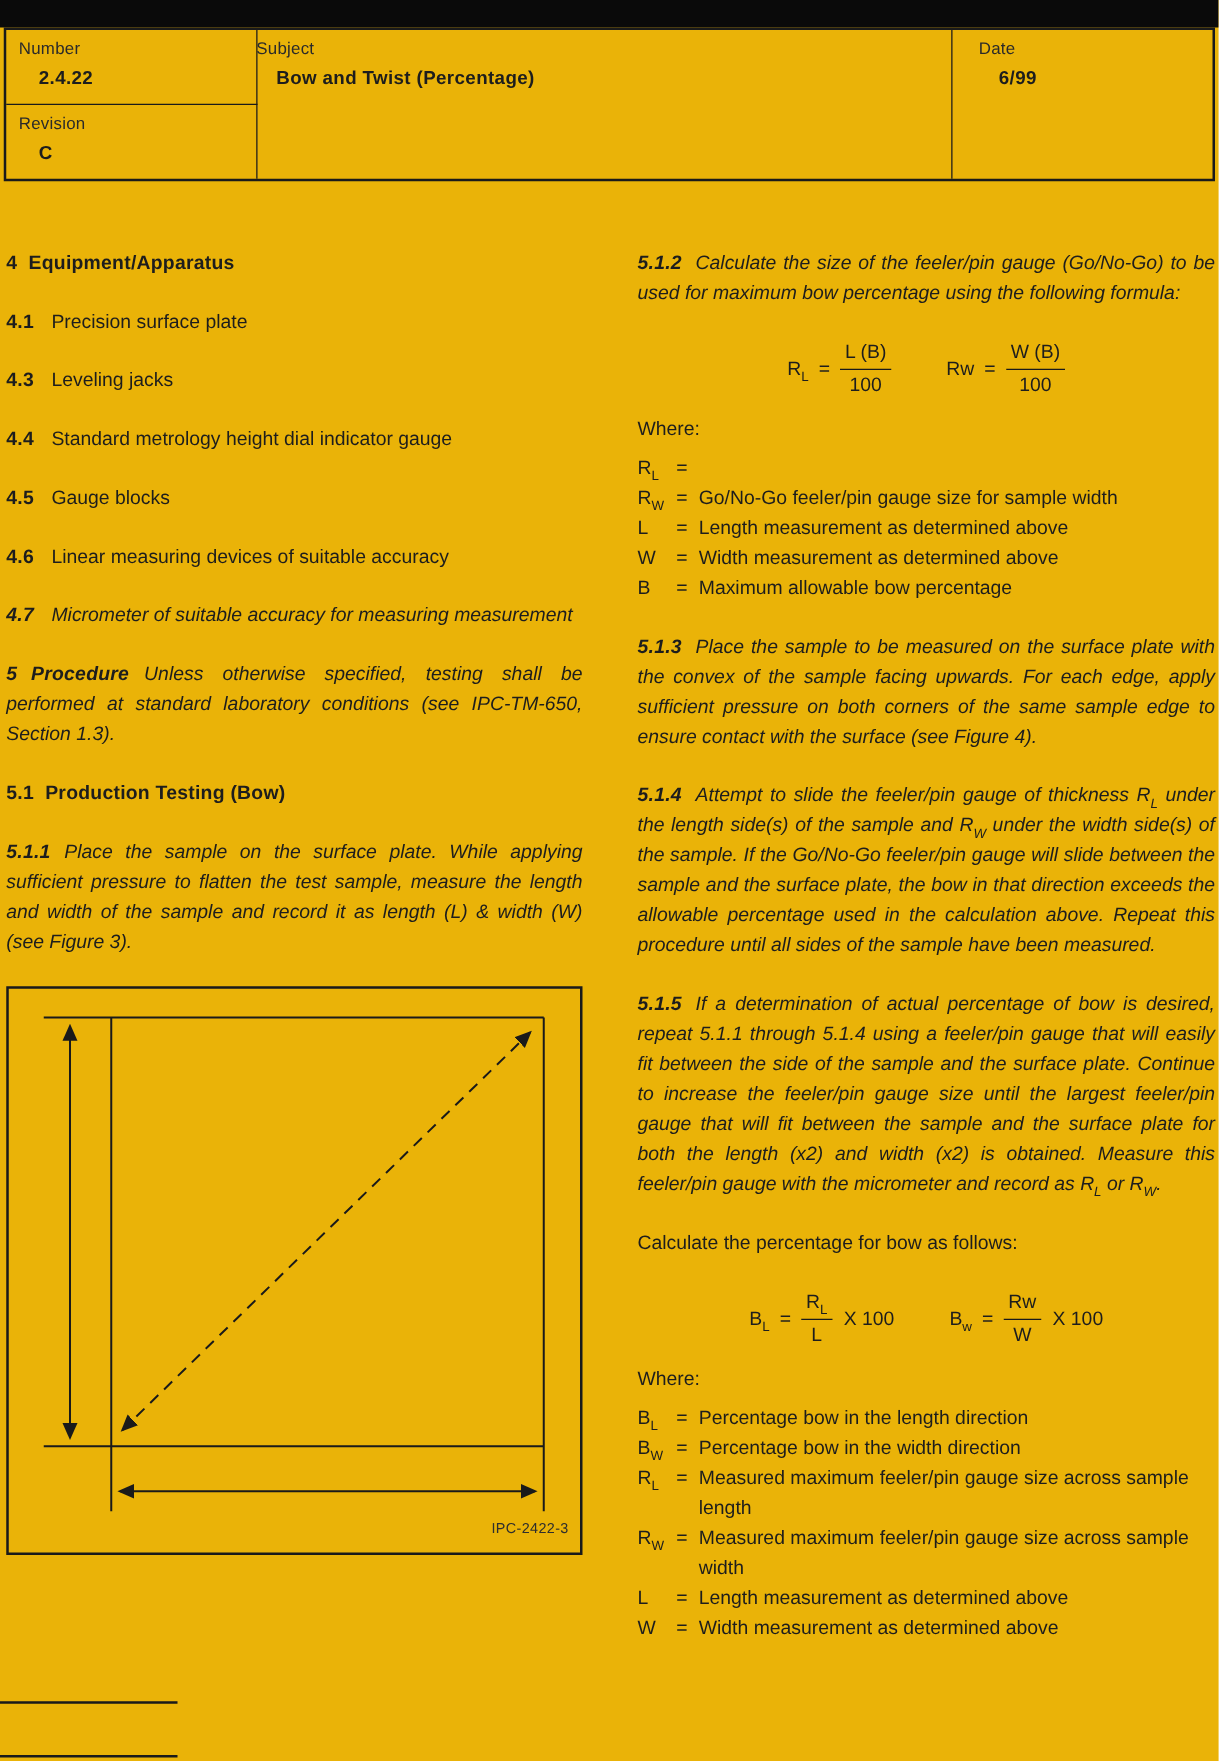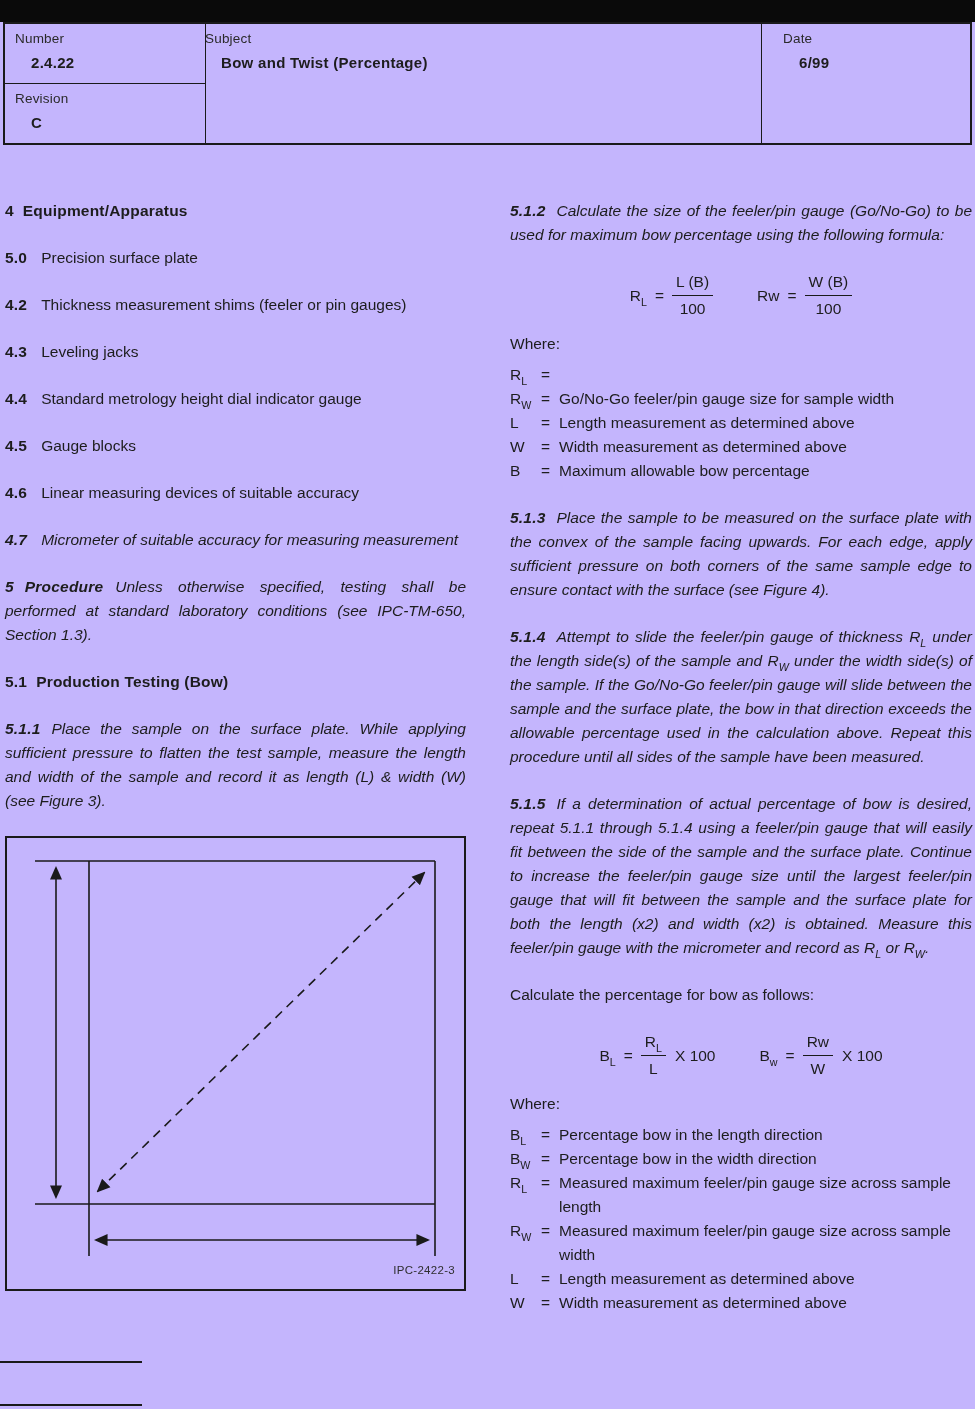--- a/index.html
+++ b/index.html
@@ -2,21 +2,21 @@
 <html><head>
 <meta charset="utf-8">
 <style>
   html,body{margin:0;padding:0;background:#ffffff;}
   body{
     width:975px;height:1409px;position:relative;
     font-family:"Liberation Sans","DejaVu Sans",sans-serif;
     color:#1d1d1d;
     -webkit-font-smoothing:antialiased;
   }
-  .page{position:absolute;inset:0;overflow:hidden;background:#c4b5fd;}
+  .page{position:absolute;inset:0;overflow:hidden;background:#eab308;}
 
   
   .topbar{position:absolute;left:0;top:0;width:975px;height:22px;background:#0a0a0a;}
 
   
   .hdr{position:absolute;left:3px;top:22px;width:965px;height:119px;border:2px solid #1a1a1a;}
   .hdr .cell{position:absolute;box-sizing:border-box;padding:7px 0 0 10px;}
   .c-number{left:0;top:0;width:201px;height:60px;border-right:1.5px solid #1a1a1a;border-bottom:1.5px solid #1a1a1a;}
   .c-revision{left:0;top:60px;width:201px;height:59px;border-right:1.5px solid #1a1a1a;}
   .c-subject{left:190px;top:0;width:567px;height:119px;border-right:1.5px solid #1a1a1a;}
@@ -90,22 +90,21 @@
     </div>
     <div class="cell c-date">
       <div class="lbl">Date</div>
       <div class="val">6/99</div>
     </div>
   </div>
 
   <div class="col col-left">
     <p class="h1"><b class="num">4</b><b class="ttl">Equipment/Apparatus</b></p>
 
-    <p class="item"><b class="num">5.0</b><span>Precision surface plate</span></p>
-    <p class="item"><b class="num">4.2</b><span>Thickness measurement shims (feeler or pin gauges)</span></p>
+    <p class="item"><b class="num">4.1</b><span>Precision surface plate</span></p>
     <p class="item"><b class="num">4.3</b><span>Leveling jacks</span></p>
     <p class="item"><b class="num">4.4</b><span>Standard metrology height dial indicator gauge</span></p>
     <p class="item"><b class="num">4.5</b><span>Gauge blocks</span></p>
     <p class="item"><b class="num">4.6</b><span>Linear measuring devices of suitable accuracy</span></p>
     <p class="item para"><b class="num">4.7</b><span>Micrometer of suitable accuracy for measuring measurement</span></p>
 
     <p class="para"><b class="num">5</b><b class="ttl ttl-run">Procedure</b><span>Unless otherwise specified, testing shall be performed at standard laboratory conditions (see IPC-TM-650, Section 1.3).</span></p>
 
     <p class="h1"><b class="num">5.1</b><b class="ttl">Production Testing (Bow)</b></p>
 

